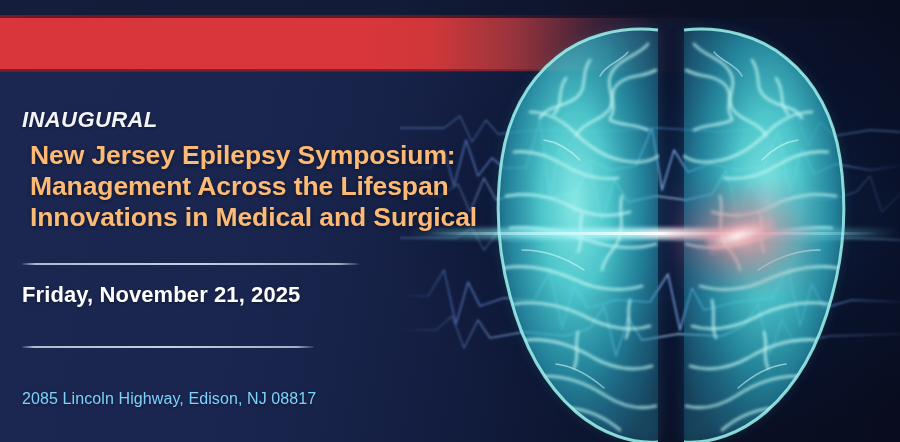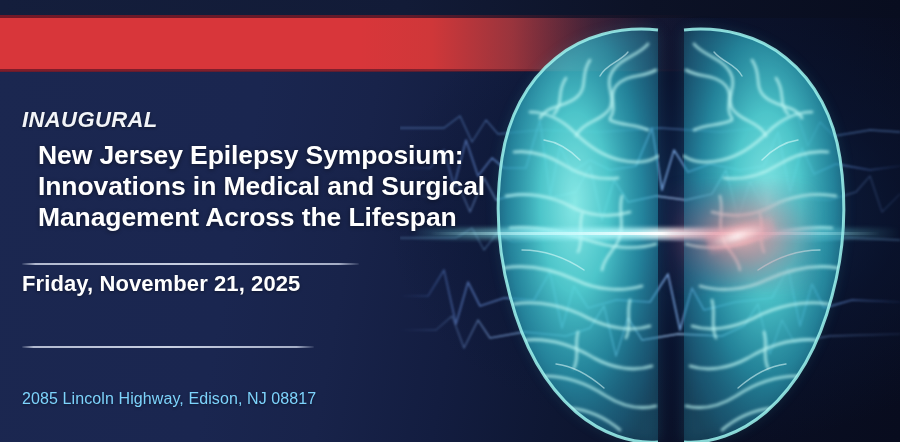--- a/index.html
+++ b/index.html
@@ -88,37 +88,37 @@
   }
   
   .content{position:absolute;top:0;left:22px;width:540px;height:442px;}
   .kicker{
     position:absolute;top:107px;left:0;
     font-style:italic;font-weight:bold;font-size:22px;letter-spacing:.4px;
     color:#f2f4f8;text-shadow:0 1px 3px rgba(0,0,0,.45);
     white-space:nowrap;
   }
   .title{
-    position:absolute;top:140px;left:16px;width:530px;
+    position:absolute;top:140px;left:8px;width:530px;
     font-weight:bold;font-size:26.5px;line-height:31px;
-    letter-spacing:-.1px;color:#ffffff;
+    letter-spacing:-.1px;color:#fdba74;
     text-shadow:0 1px 4px rgba(0,0,0,.45);
   }
   .title div{white-space:nowrap;}
   .rule{
     position:absolute;height:2px;border-radius:1px;
     background:linear-gradient(90deg,
       rgba(170,180,205,.15) 0%, rgba(205,212,230,.85) 4%,
       rgba(215,222,238,.92) 50%, rgba(200,208,228,.8) 94%,
       rgba(165,175,200,.12) 100%);
   }
   .rule-1{top:263px;left:0;width:337px;}
   .rule-2{top:346px;left:0;width:292px;}
   .datetime{
-    position:absolute;top:271px;left:0;
+    position:absolute;top:282px;left:0;
     font-weight:bold;font-size:22px;line-height:26px;
     color:#ffffff;letter-spacing:.1px;
     text-shadow:0 1px 3px rgba(0,0,0,.4);
   }
   .datetime div{white-space:nowrap;}
   .venue-name{
     position:absolute;top:368px;left:0;
     font-weight:bold;font-size:16px;color:#f4f6fa;
     letter-spacing:.1px;white-space:nowrap;
     text-shadow:0 1px 3px rgba(0,0,0,.4);
@@ -315,22 +315,22 @@
     <div class="redglow"></div>
     <div class="redglow-hot"></div>
   </div>
 
   <div class="content">
 
     <div class="kicker">INAUGURAL</div>
 
     <div class="title">
       <div>New Jersey Epilepsy Symposium:</div>
+      <div>Management Across the Lifespan</div>
       <div>Innovations in Medical and Surgical</div>
-      <div>Management Across the Lifespan</div>
     </div>
 
     <div class="rule rule-1"></div>
 
     <div class="datetime">
       <div>Friday, November 21, 2025</div>
     </div>
 
     <div class="rule rule-2"></div>
 

